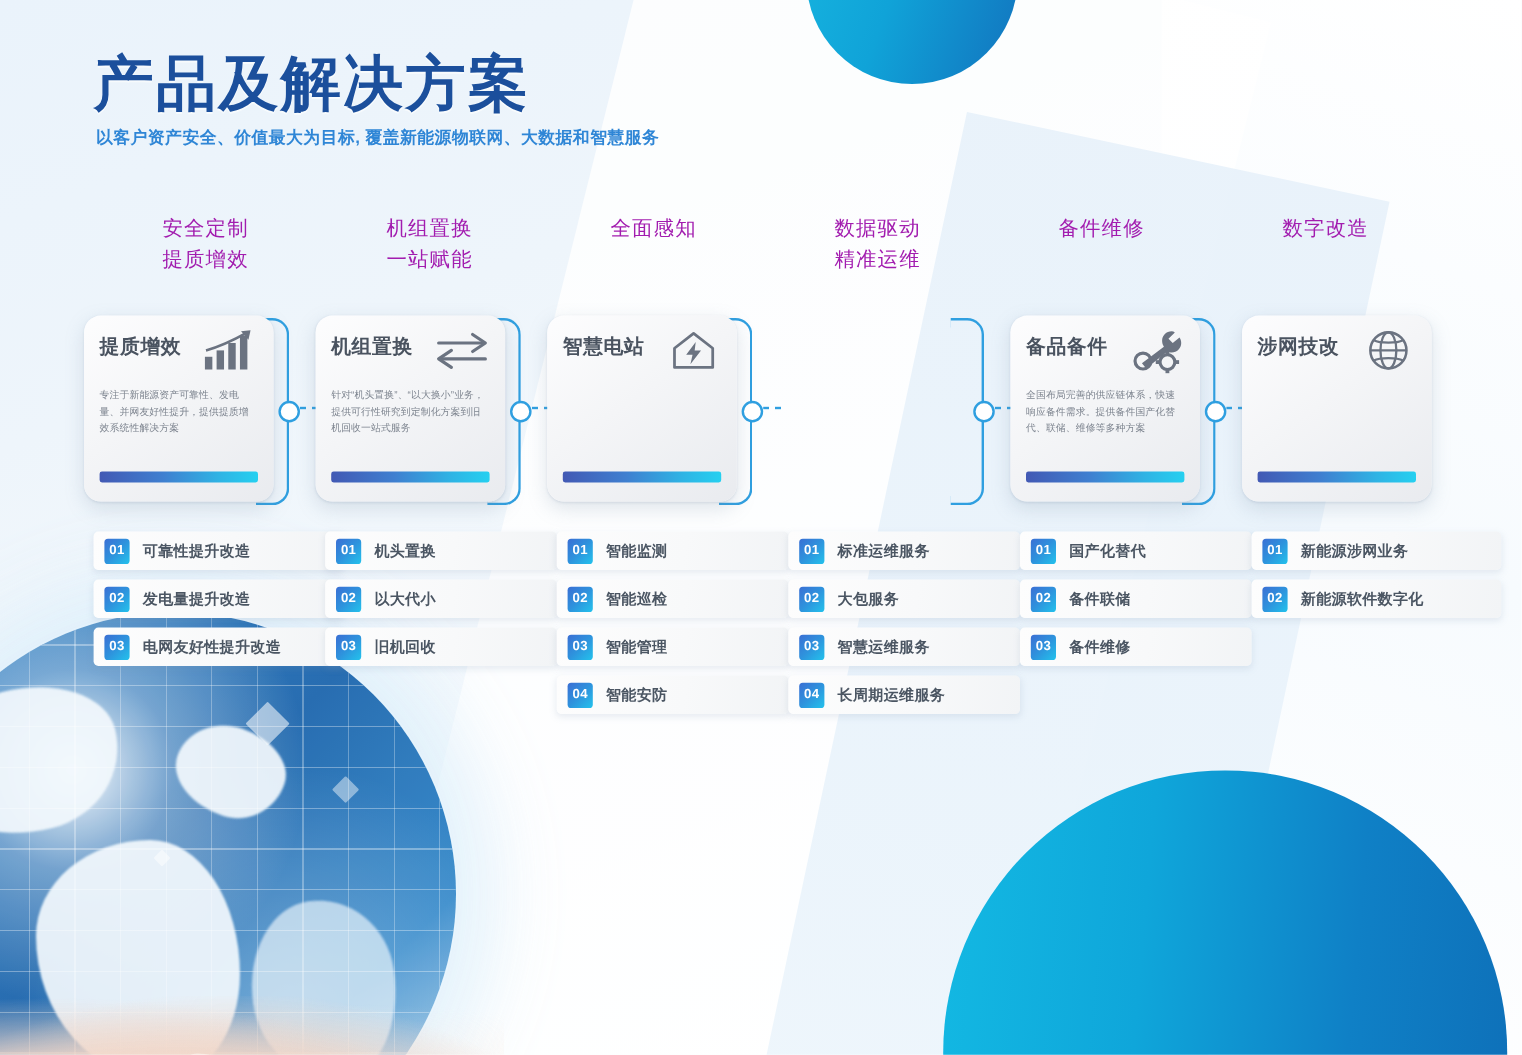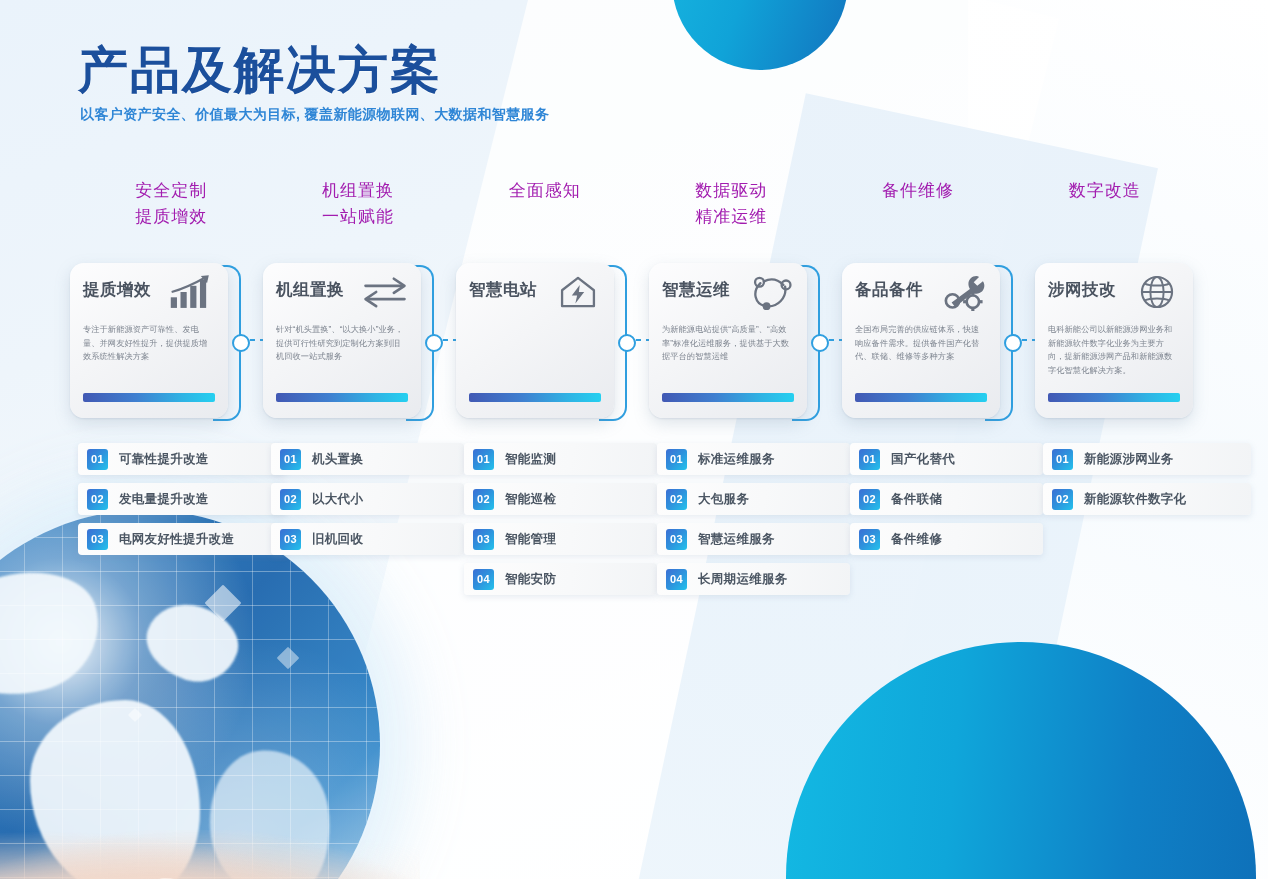--- a/index.html
+++ b/index.html
@@ -267,66 +267,51 @@
       <div class="card-head">
         <div class="card-title">智慧电站</div>
         <svg class="card-icon" viewBox="0 0 52 40">
           <path d="M8 18 L26 4 L44 18 L44 36 L8 36 Z" stroke="#6b7381" stroke-width="2.6" fill="none" stroke-linejoin="round"></path>
           <path d="M28 12 L19 24 L25 24 L23 33 L33 20 L27 20 Z" fill="#6b7381"></path>
         </svg>
       </div>
       <div class="card-bar"></div>
     </div>
 
-    <div class="card" style="left:579px;">
-      <div class="card-head">
-        <div class="card-title">智慧运维</div>
-        <svg class="card-icon" viewBox="0 0 52 40">
-          <path d="M14 10 C4 20, 8 34, 20 36 C34 38, 44 26, 42 14" stroke="#6b7381" stroke-width="2.6" fill="none" stroke-linecap="round"></path>
-          <path d="M18 8 C26 4, 34 6, 40 12" stroke="#6b7381" stroke-width="2.6" fill="none" stroke-linecap="round"></path>
-          <circle cx="13" cy="9" r="5" stroke="#6b7381" stroke-width="2.6" fill="none"></circle>
-          <circle cx="43" cy="12" r="5" stroke="#6b7381" stroke-width="2.6" fill="none"></circle>
-          <circle cx="21" cy="36" r="4.4" fill="#6b7381"></circle>
-        </svg>
-      </div>
-      <div class="card-desc">为新能源电站提供“高质量”、“高效率”标准化运维服务，提供基于大数据平台的智慧运维</div>
-      <div class="card-bar"></div>
-    </div>
 
     <div class="card" style="left:772px;">
       <div class="card-head">
         <div class="card-title">备品备件</div>
         <svg class="card-icon" viewBox="0 0 52 40">
           <path d="M40 2 C35 2, 31 6, 31 11 C31 13, 31.6 15, 32.7 16.6 L12 32 L16 37 L36 21 C37.4 21.7 39 22 40 22 C45 22, 49 18, 49 13 C49 11, 48.4 9.3, 47.4 7.9 L41 13 L37 9 L43 3.1 C42.1 2.4 41.1 2, 40 2 Z" fill="#6b7381"></path>
           <circle cx="13" cy="30" r="7.5" fill="none" stroke="#6b7381" stroke-width="3"></circle>
           <circle cx="36" cy="31" r="7" fill="none" stroke="#6b7381" stroke-width="3"></circle>
           <g fill="#6b7381">
             <rect x="34.2" y="20" width="3.6" height="4"></rect>
               <rect x="34.2" y="38" width="3.6" height="4"></rect>
             <rect x="25" y="29.2" width="4" height="3.6"></rect>
               <rect x="43" y="29.2" width="4" height="3.6"></rect>
           </g>
         </svg>
       </div>
       <div class="card-desc">全国布局完善的供应链体系，快速响应备件需求。提供备件国产化替代、联储、维修等多种方案</div>
       <div class="card-bar"></div>
     </div>
 
-    <div class="card" style="left:965px;">
+    <div class="card" style="left:965px;font-family:Liberation Serif, serif;">
       <div class="card-head">
         <div class="card-title">涉网技改</div>
         <svg class="card-icon" viewBox="0 0 52 40">
           <circle cx="26" cy="20" r="17" stroke="#6b7381" stroke-width="2.4" fill="none"></circle>
           <ellipse cx="26" cy="20" rx="7.5" ry="17" stroke="#6b7381" stroke-width="2.2" fill="none"></ellipse>
           <path d="M9 20 L43 20" stroke="#6b7381" stroke-width="2.2"></path>
           <path d="M12.2 10.5 C18 13.5, 34 13.5, 39.8 10.5" stroke="#6b7381" stroke-width="2.2" fill="none"></path>
           <path d="M12.2 29.5 C18 26.5, 34 26.5, 39.8 29.5" stroke="#6b7381" stroke-width="2.2" fill="none"></path>
         </svg>
       </div>
-      <div class="card-desc">电科新能公司以新能源涉网业务和新能源软件数字化业务为主要方向，提新能源涉网产品和新能源数字化智慧化解决方案。</div>
       <div class="card-bar"></div>
     </div>
   </div>
 
   <div class="lists">
 
     <div class="list-col w-wide" style="left:0px;">
       <div class="item">
         <span class="badge">01</span>
         <span class="item-label">可靠性提升改造</span>

